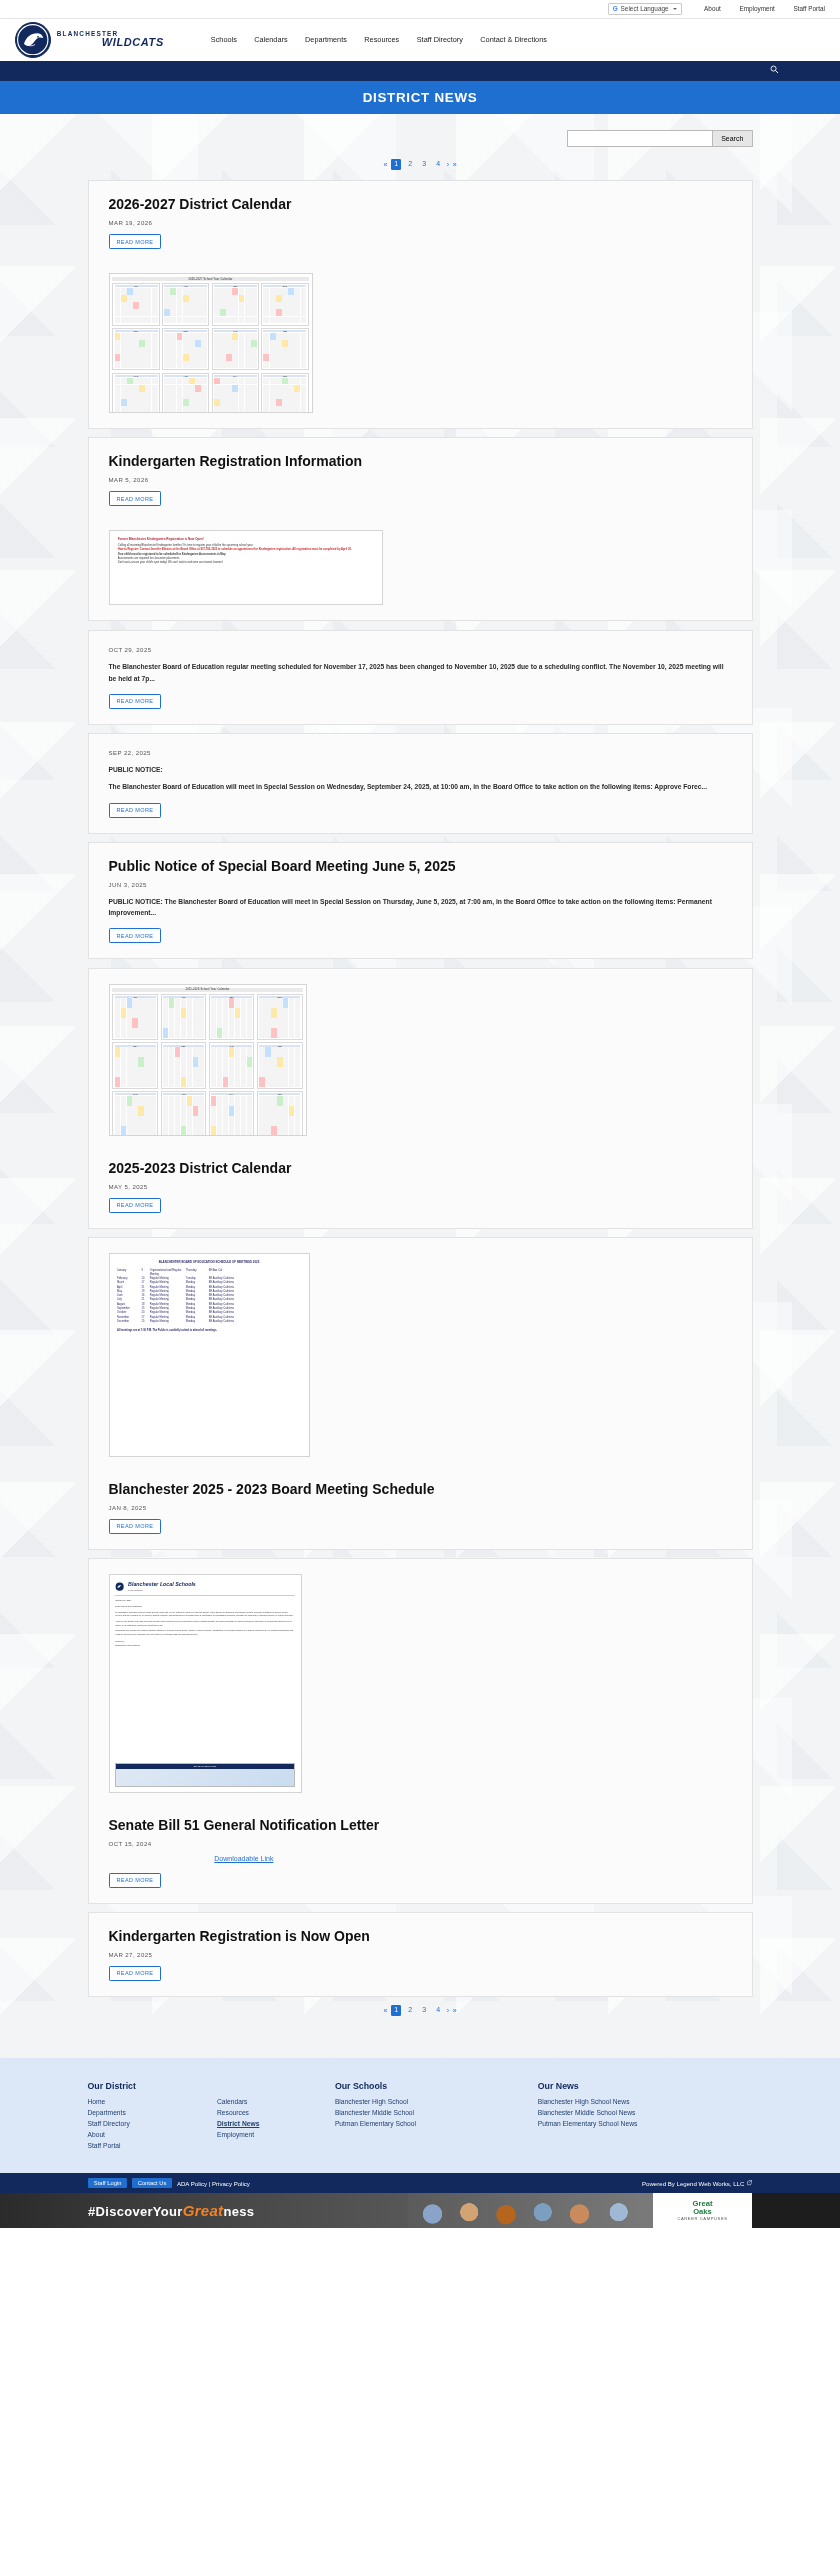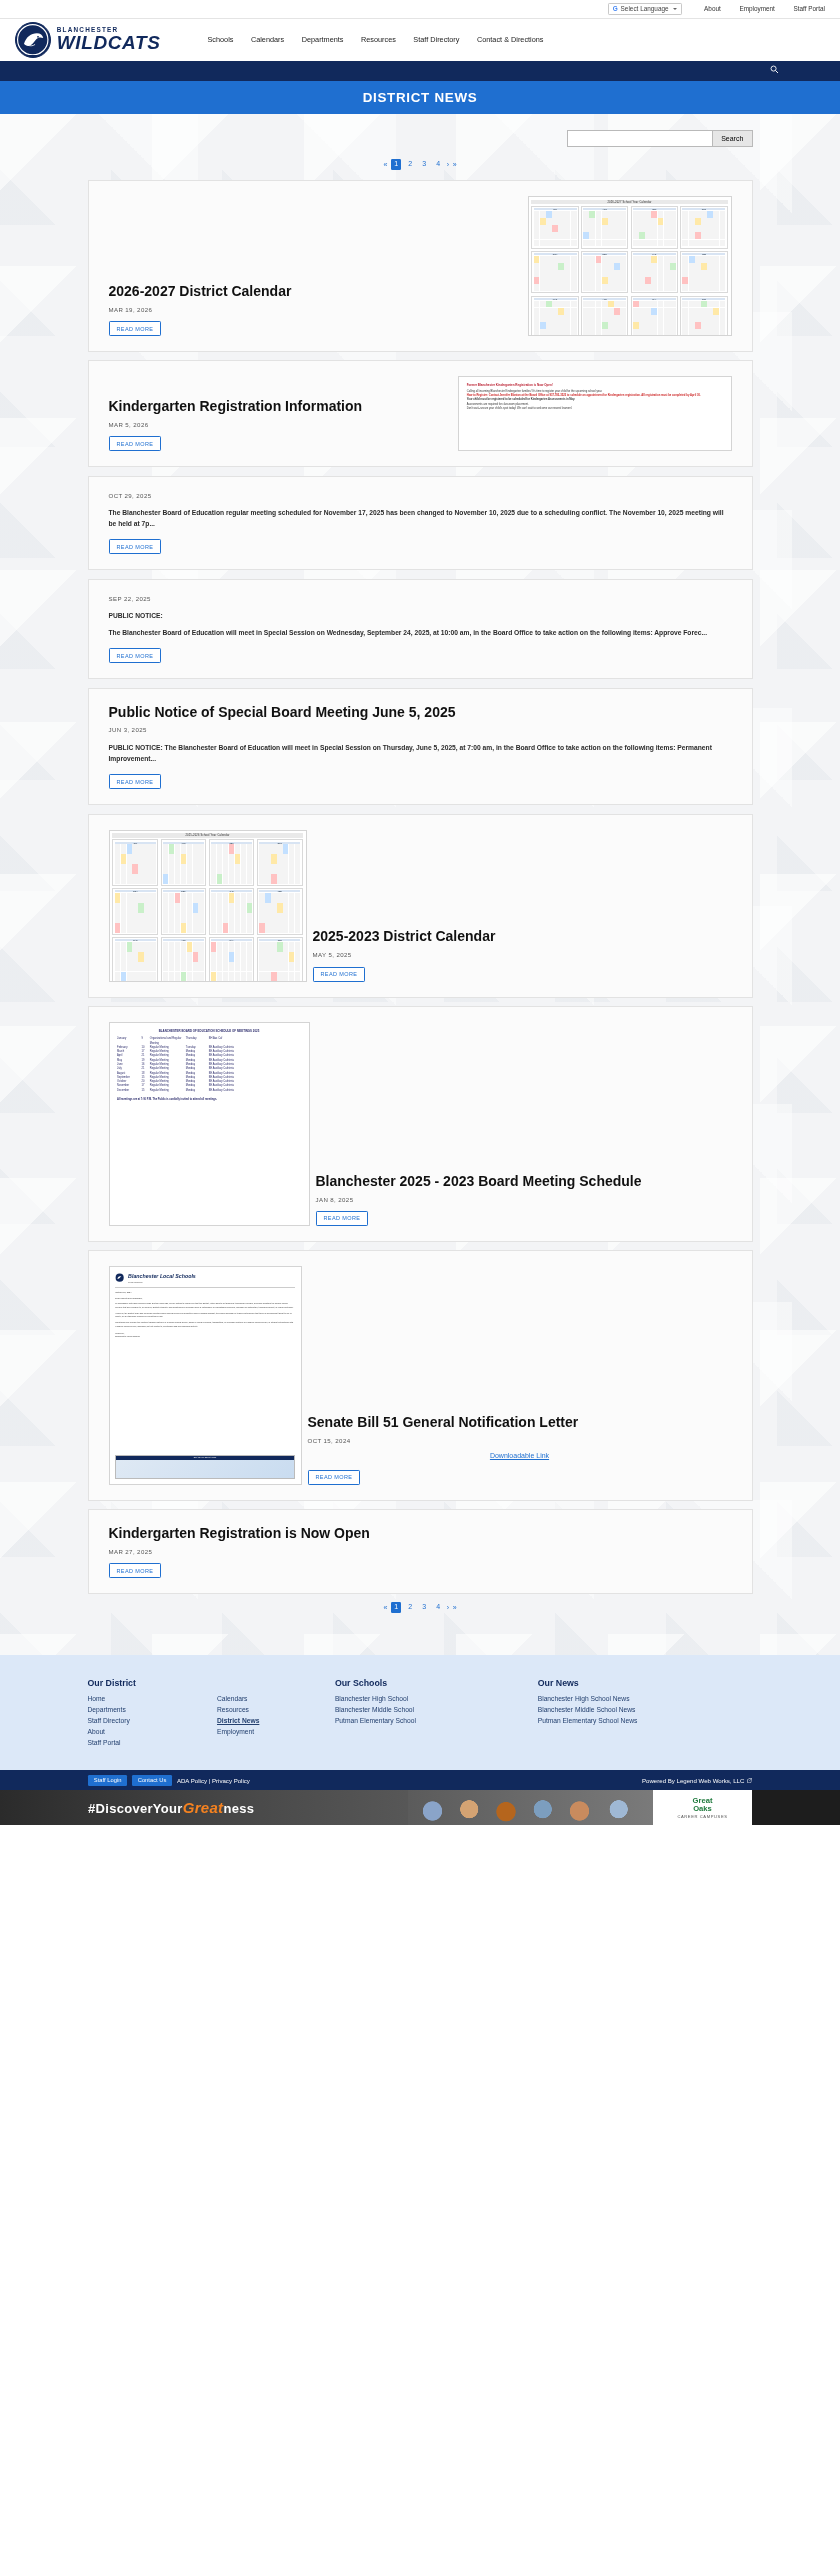--- a/index.html
+++ b/index.html
@@ -55,22 +55,23 @@
     display:flex;align-items:center;justify-content:center;
     border:1.2px solid #11295c;
     overflow:hidden;
   }
   .logo-circle svg { display:block; }
   .logo-text { display:flex; flex-direction:column; line-height:1; }
   .logo-text .small {
     font-size:6.4px; letter-spacing:1.2px; color:#11295c; font-weight:bold;
   }
   .logo-text .big {
-    font-size:19px; font-style:italic; font-weight:bold; color:#11295c;
+    font-size:11px; font-style:italic; font-weight:bold; color:#11295c;
     letter-spacing:0.6px;
+    margin-left:45px;
   }
   .mainnav {
     display:flex; align-items:center; gap:17.5px;
     margin-left:47px;
     font-size:7.3px;
   }
   .mainnav a { color:#222; text-decoration:none; }
 
   
   .searchstrip {
@@ -150,22 +151,23 @@
   }
   .pager .arrow { color:#1f6fd0; }
 
   
   .news-card {
     background:#fbfbfb;
     border:0.6px solid #e2e2e2;
     margin-bottom:8.2px;
     padding:15px 20px;
     display:flex;
-    gap:6px;
-    align-items:flex-end;
+    gap:24px;
+    align-items:flex-start;
+    flex-direction:column;
   }
   .news-main { flex:1; min-width:0; }
   .news-title {
     font-size:14px;
     font-weight:bold;
     color:#111;
     margin:0 0 5.8px 0;
     line-height:1.22;
   }
   .news-date {

